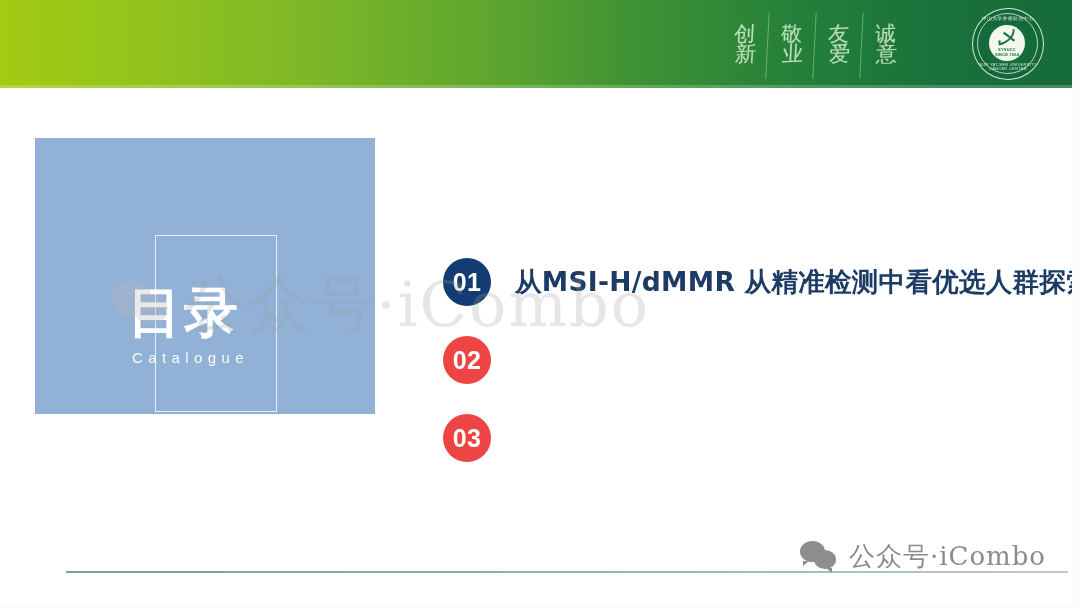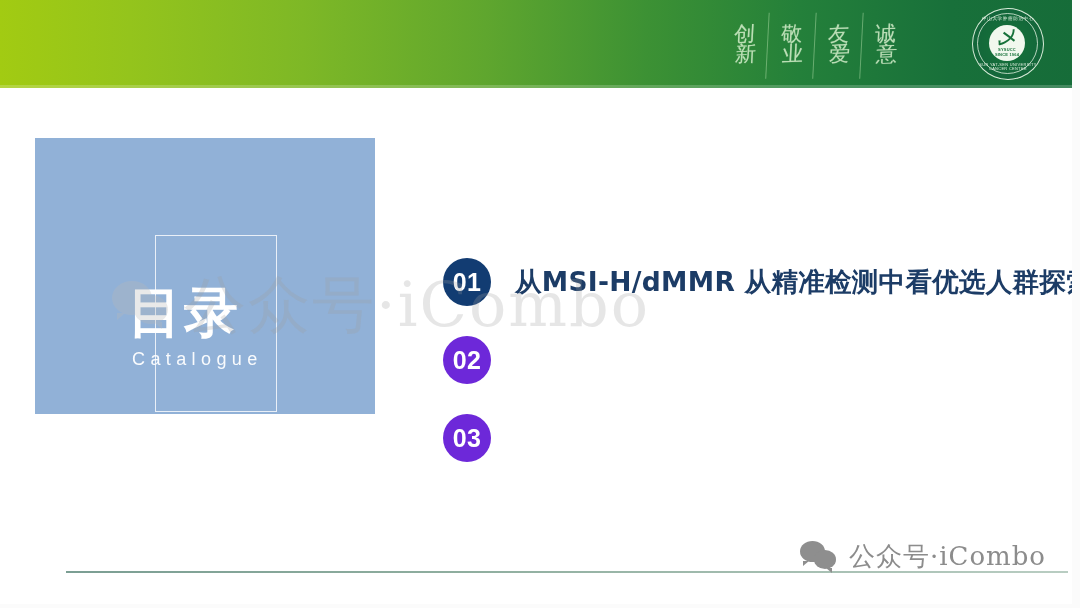--- a/index.html
+++ b/index.html
@@ -164,21 +164,21 @@
     font-weight: bold;
     letter-spacing: 2px;
     line-height: 1;
     white-space: nowrap;
   }
   .panel-subtitle {
     position: absolute;
     left: 97px;
     top: 212px;
     color: rgba(255,255,255,0.95);
-    font-size: 18px;
+    font-size: 15px;
     font-weight: 400;
     letter-spacing: 5.4px;
     line-height: 1;
     white-space: nowrap;
   }
 
   
   .agenda {
     position: absolute;
     left: 443px;
@@ -200,21 +200,21 @@
     display: flex;
     align-items: center;
     justify-content: center;
     color: #ffffff;
     font-size: 25px;
     font-weight: bold;
     letter-spacing: 0.3px;
     font-family: "Liberation Sans", sans-serif;
   }
   .agenda-badge.accent { background: #123c72; }
-  .agenda-badge.muted  { background: #6d28d9; text-align: right; }
+  .agenda-badge.muted  { background: #ef4444; text-align: right; }
   .agenda-label {
     margin-left: 24px;
     font-size: 26.5px;
     font-weight: bold;
     letter-spacing: 0.3px;
     white-space: nowrap;
     font-family: "DejaVu Sans", "Liberation Sans", sans-serif;
   }
   .agenda-label.accent { color: #1c3c66; }
   .agenda-label.muted  { color: #757575; }

